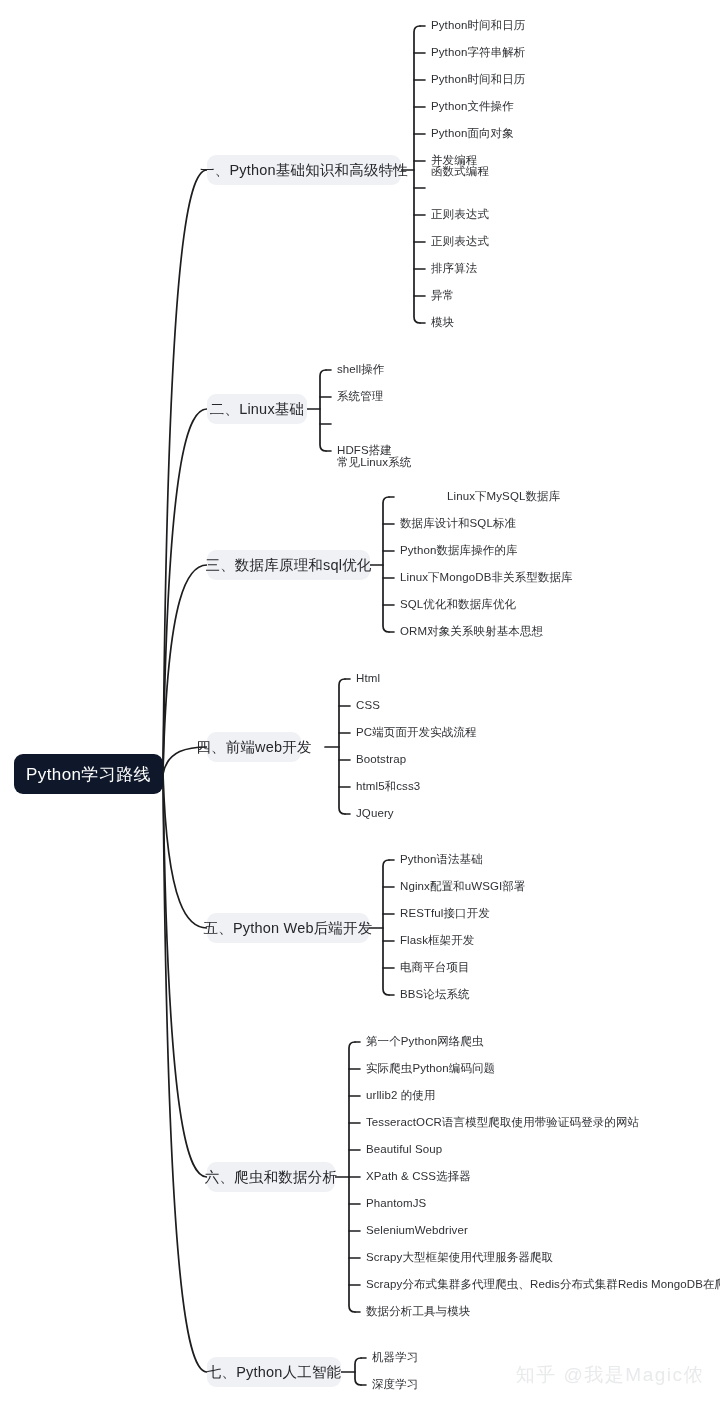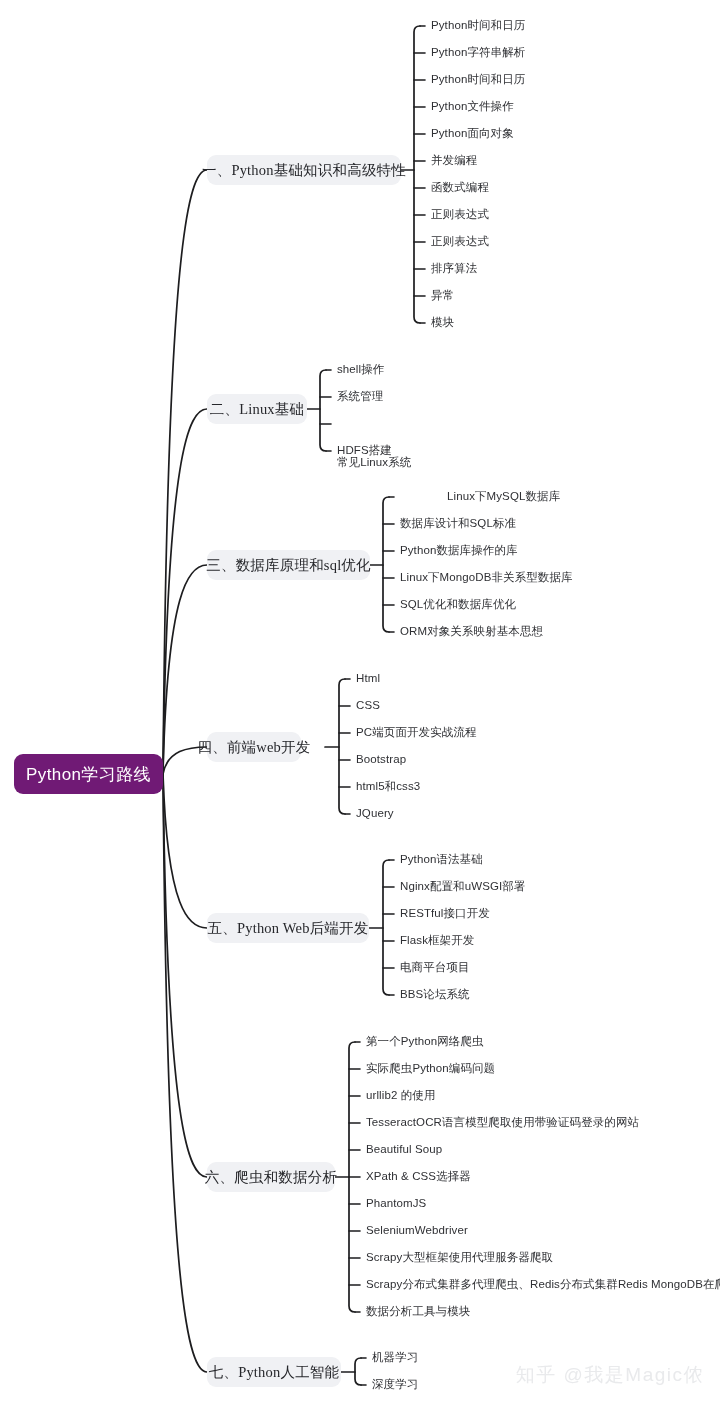--- a/index.html
+++ b/index.html
@@ -49,21 +49,20 @@
     border-radius: 9px;
     font-size: 14.5px;
     letter-spacing: 0.2px;
     display: flex;
     align-items: center;
     justify-content: center;
     white-space: nowrap;
     box-sizing: border-box;
     padding: 0 14px;
     height: 30px;
-    font-family: Liberation Serif, serif;
   }
   .leaf-node {
     position: absolute;
     font-size: 11.5px;
     color: #2f3034;
     white-space: nowrap;
     letter-spacing: 0.1px;
     line-height: 1;
     transform: translateY(-50%);
   }
@@ -145,29 +144,29 @@
       <path d="M 349 1231 L 360 1231" fill="none" stroke="#1d1d1f" stroke-width="1.6" stroke-linecap="round" stroke-linejoin="round"></path>
       <path d="M 349 1258 L 360 1258" fill="none" stroke="#1d1d1f" stroke-width="1.6" stroke-linecap="round" stroke-linejoin="round"></path>
       <path d="M 349 1285 L 360 1285" fill="none" stroke="#1d1d1f" stroke-width="1.6" stroke-linecap="round" stroke-linejoin="round"></path>
       <path d="M 355 1312 L 360 1312" fill="none" stroke="#1d1d1f" stroke-width="1.6" stroke-linecap="round" stroke-linejoin="round"></path>
       <path d="M 163 774 C 167.4 1300.24, 188.52 1372, 207 1372" fill="none" stroke="#1d1d1f" stroke-width="1.7" stroke-linecap="round" stroke-linejoin="round"></path>
       <path d="M 341 1372 L 355 1372" fill="none" stroke="#1d1d1f" stroke-width="1.7" stroke-linecap="round" stroke-linejoin="round"></path>
       <path d="M 361 1358 Q 355 1358 355 1364 L 355 1379 Q 355 1385 361 1385" fill="none" stroke="#1d1d1f" stroke-width="1.7" stroke-linecap="round" stroke-linejoin="round"></path>
       <path d="M 361 1358 L 366 1358" fill="none" stroke="#1d1d1f" stroke-width="1.6" stroke-linecap="round" stroke-linejoin="round"></path>
       <path d="M 361 1385 L 366 1385" fill="none" stroke="#1d1d1f" stroke-width="1.6" stroke-linecap="round" stroke-linejoin="round"></path>
     </svg>
-<div class="root-node" style="left: 14px; top: 754px; width: 149px; height: 40px; background: #701a75; color: rgb(255, 255, 255);">Python学习路线</div>
+<div class="root-node" style="left: 14px; top: 754px; width: 149px; height: 40px; background: #0f172a; color: rgb(255, 255, 255);">Python学习路线</div>
     <div class="branch-node" style="left: 207px; top: 155px; width: 194px;">一、Python基础知识和高级特性</div>
     <div class="leaf-node" style="left: 431px; top: 26px;">Python时间和日历</div>
     <div class="leaf-node" style="left: 431px; top: 53px;">Python字符串解析</div>
     <div class="leaf-node" style="left: 431px; top: 80px;">Python时间和日历</div>
     <div class="leaf-node" style="left: 431px; top: 107px;">Python文件操作</div>
     <div class="leaf-node" style="left: 431px; top: 134px;">Python面向对象</div>
     <div class="leaf-node" style="left: 431px; top: 161px;">并发编程</div>
-    <div class="leaf-node" style="left: 431px; top: 188px;">函数式编程</div>
+    <div class="leaf-node" style="left: 431px; top: 172px;">函数式编程</div>
     <div class="leaf-node" style="left: 431px; top: 215px;">正则表达式</div>
     <div class="leaf-node" style="left: 431px; top: 242px;">正则表达式</div>
     <div class="leaf-node" style="left: 431px; top: 269px;">排序算法</div>
     <div class="leaf-node" style="left: 431px; top: 296px;">异常</div>
     <div class="leaf-node" style="left: 431px; top: 323px;">模块</div>
     <div class="branch-node" style="left: 207px; top: 394px; width: 100px;">二、Linux基础</div>
     <div class="leaf-node" style="left: 337px; top: 370px;">shell操作</div>
     <div class="leaf-node" style="left: 337px; top: 397px;">系统管理</div>
     <div class="leaf-node" style="left: 337px; top: 424px; margin-top: 39px;">常见Linux系统</div>
     <div class="leaf-node" style="left: 337px; top: 451px;">HDFS搭建</div>

